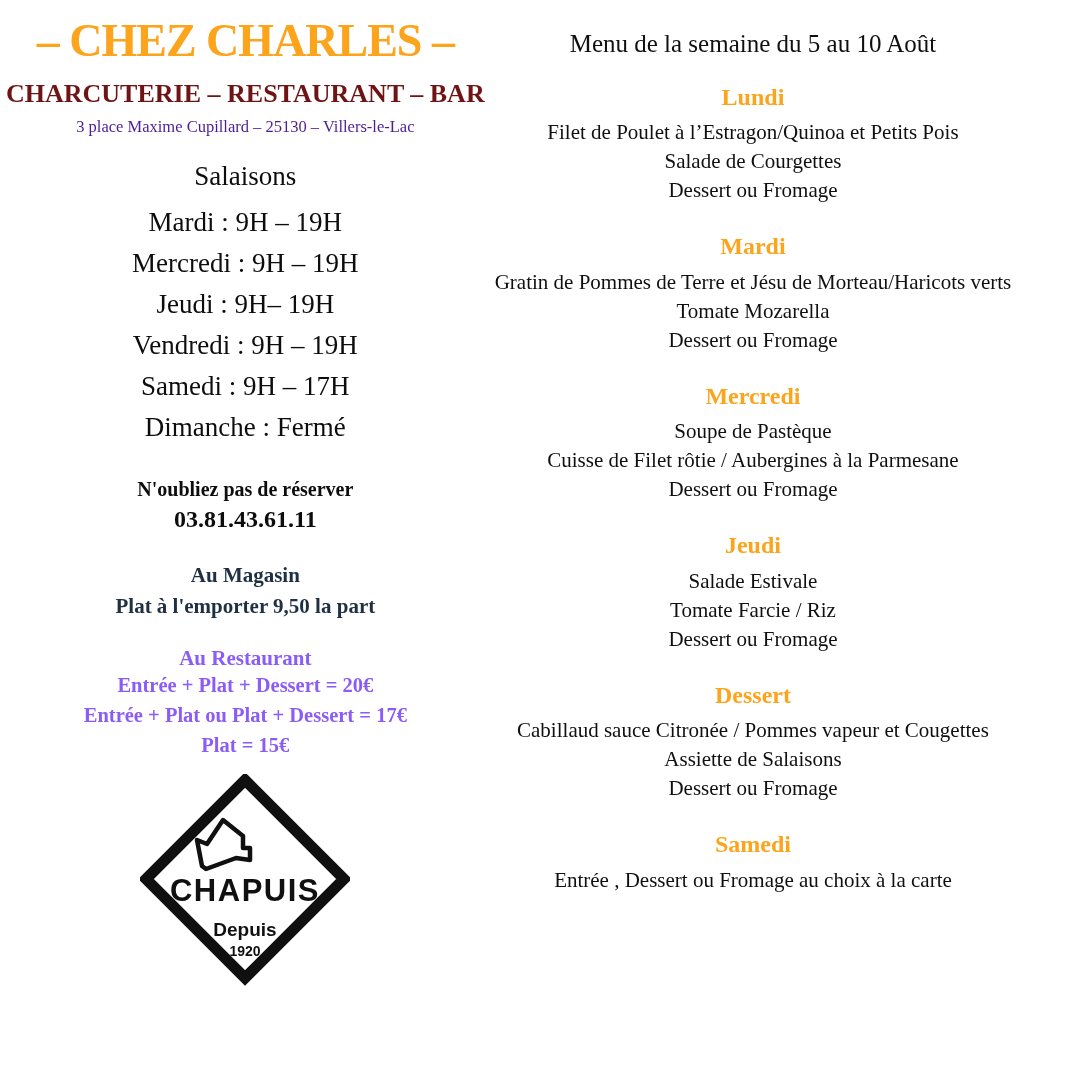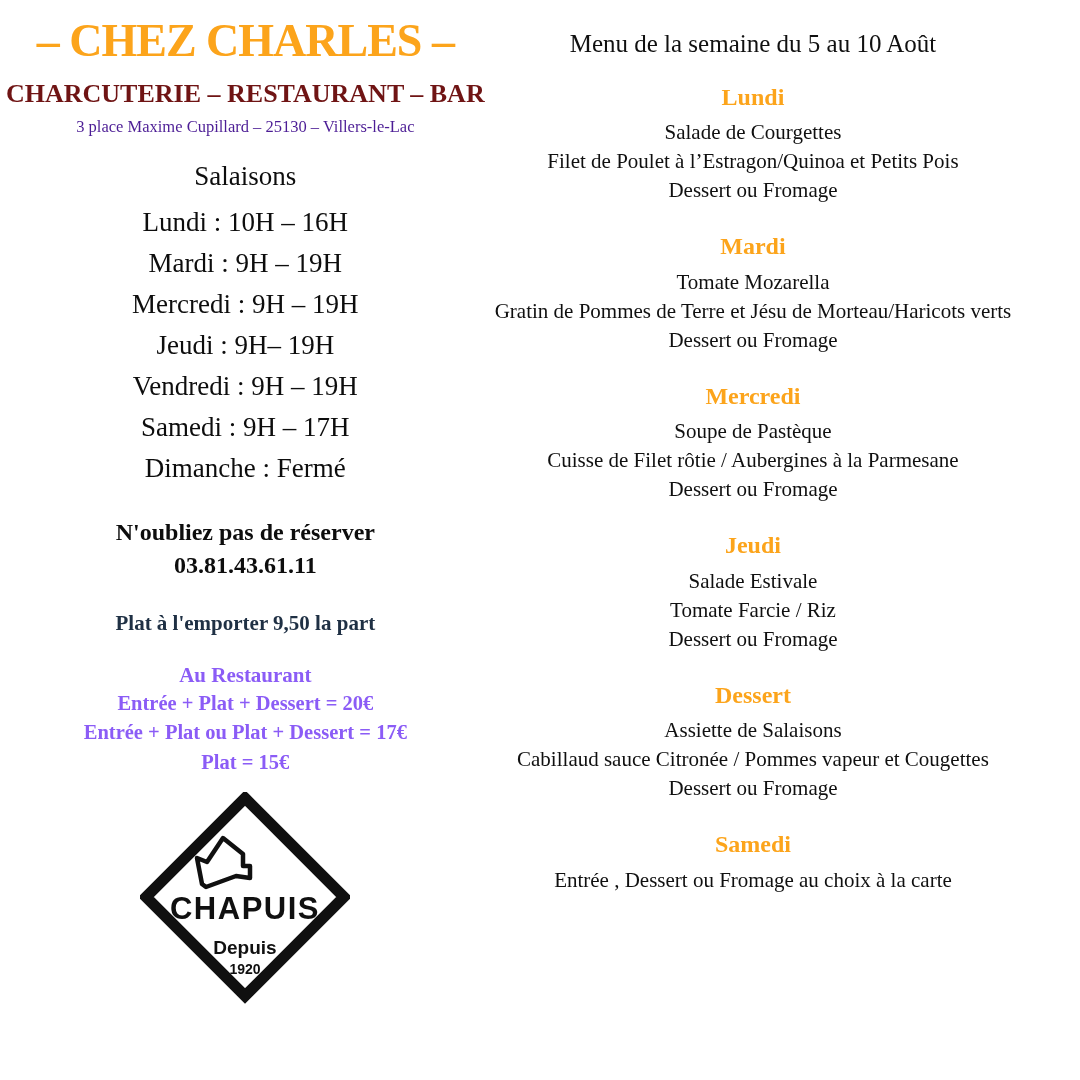--- a/index.html
+++ b/index.html
@@ -67,21 +67,21 @@
   }
   .hours-list li {
     font-size: 27px;
     line-height: 1.52;
   }
 
   .reserve-block {
     margin-top: 30px;
   }
   .reserve-title {
-    font-size: 24px;
+    font-size: 20px;
     font-weight: bold;
     line-height: 1.15;
     margin: 0;
   }
   .reserve-phone {
     font-size: 24px;
     font-weight: bold;
     line-height: 1.3;
     margin: 3px 0 0 0;
   }
@@ -167,36 +167,36 @@
 
   <div class="col-left">
 
     <h1 class="brand-title">– CHEZ CHARLES –</h1>
     <h2 class="brand-sub">CHARCUTERIE – RESTAURANT – BAR</h2>
     <div class="brand-address">3 place Maxime Cupillard – 25130 – Villers-le-Lac</div>
 
     <div>
       <div class="hours-title">Salaisons</div>
       <ul class="hours-list">
-        <li>Lundi : 10H – 16H</li>
         <li>Mardi : 9H – 19H</li>
         <li>Mercredi : 9H – 19H</li>
         <li>Jeudi : 9H– 19H</li>
         <li>Vendredi : 9H – 19H</li>
         <li>Samedi : 9H – 17H</li>
         <li>Dimanche : Fermé</li>
       </ul>
     </div>
 
     <div class="reserve-block">
       <div class="reserve-title">N'oubliez pas de réserver</div>
       <div class="reserve-phone">03.81.43.61.11</div>
     </div>
 
     <div class="shop-block">
+      <div class="shop-title">Au Magasin</div>
       <div class="shop-line">Plat à l'emporter  9,50 la part</div>
     </div>
 
     <div class="resto-block">
       <div class="resto-title">Au Restaurant</div>
       <div class="resto-price">Entrée + Plat + Dessert = 20€</div>
       <div class="resto-price">Entrée + Plat ou Plat + Dessert = 17€</div>
       <div class="resto-price">Plat = 15€</div>
     </div>
 
@@ -213,50 +213,50 @@
     </div>
 
   </div>
 
   <div class="col-right">
 
     <div class="menu-heading">Menu de la semaine du 5 au 10 Août</div>
 
     <div class="day-block">
       <div class="day-name">Lundi</div>
+      <p class="day-dish">Filet de Poulet à l’Estragon/Quinoa et Petits Pois</p>
       <p class="day-dish">Salade de Courgettes</p>
-      <p class="day-dish">Filet de Poulet à l’Estragon/Quinoa et Petits Pois</p>
       <p class="day-dish">Dessert ou Fromage</p>
     </div>
 
     <div class="day-block">
       <div class="day-name">Mardi</div>
+      <p class="day-dish">Gratin de Pommes de Terre et Jésu de Morteau/Haricots verts</p>
       <p class="day-dish">Tomate Mozarella</p>
-      <p class="day-dish">Gratin de Pommes de Terre et Jésu de Morteau/Haricots verts</p>
       <p class="day-dish">Dessert ou Fromage</p>
     </div>
 
     <div class="day-block">
       <div class="day-name">Mercredi</div>
       <p class="day-dish">Soupe de Pastèque</p>
       <p class="day-dish">Cuisse de Filet rôtie / Aubergines à la Parmesane</p>
       <p class="day-dish">Dessert ou Fromage</p>
     </div>
 
     <div class="day-block">
       <div class="day-name">Jeudi</div>
       <p class="day-dish">Salade Estivale</p>
       <p class="day-dish">Tomate Farcie / Riz</p>
       <p class="day-dish">Dessert ou Fromage</p>
     </div>
 
     <div class="day-block">
       <div class="day-name">Dessert</div>
+      <p class="day-dish">Cabillaud sauce Citronée / Pommes vapeur et Cougettes</p>
       <p class="day-dish">Assiette de Salaisons</p>
-      <p class="day-dish">Cabillaud sauce Citronée / Pommes vapeur et Cougettes</p>
       <p class="day-dish">Dessert ou Fromage</p>
     </div>
 
     <div class="day-block">
       <div class="day-name">Samedi</div>
       <p class="day-dish">Entrée , Dessert ou Fromage au choix à la carte</p>
     </div>
 
   </div>
 

